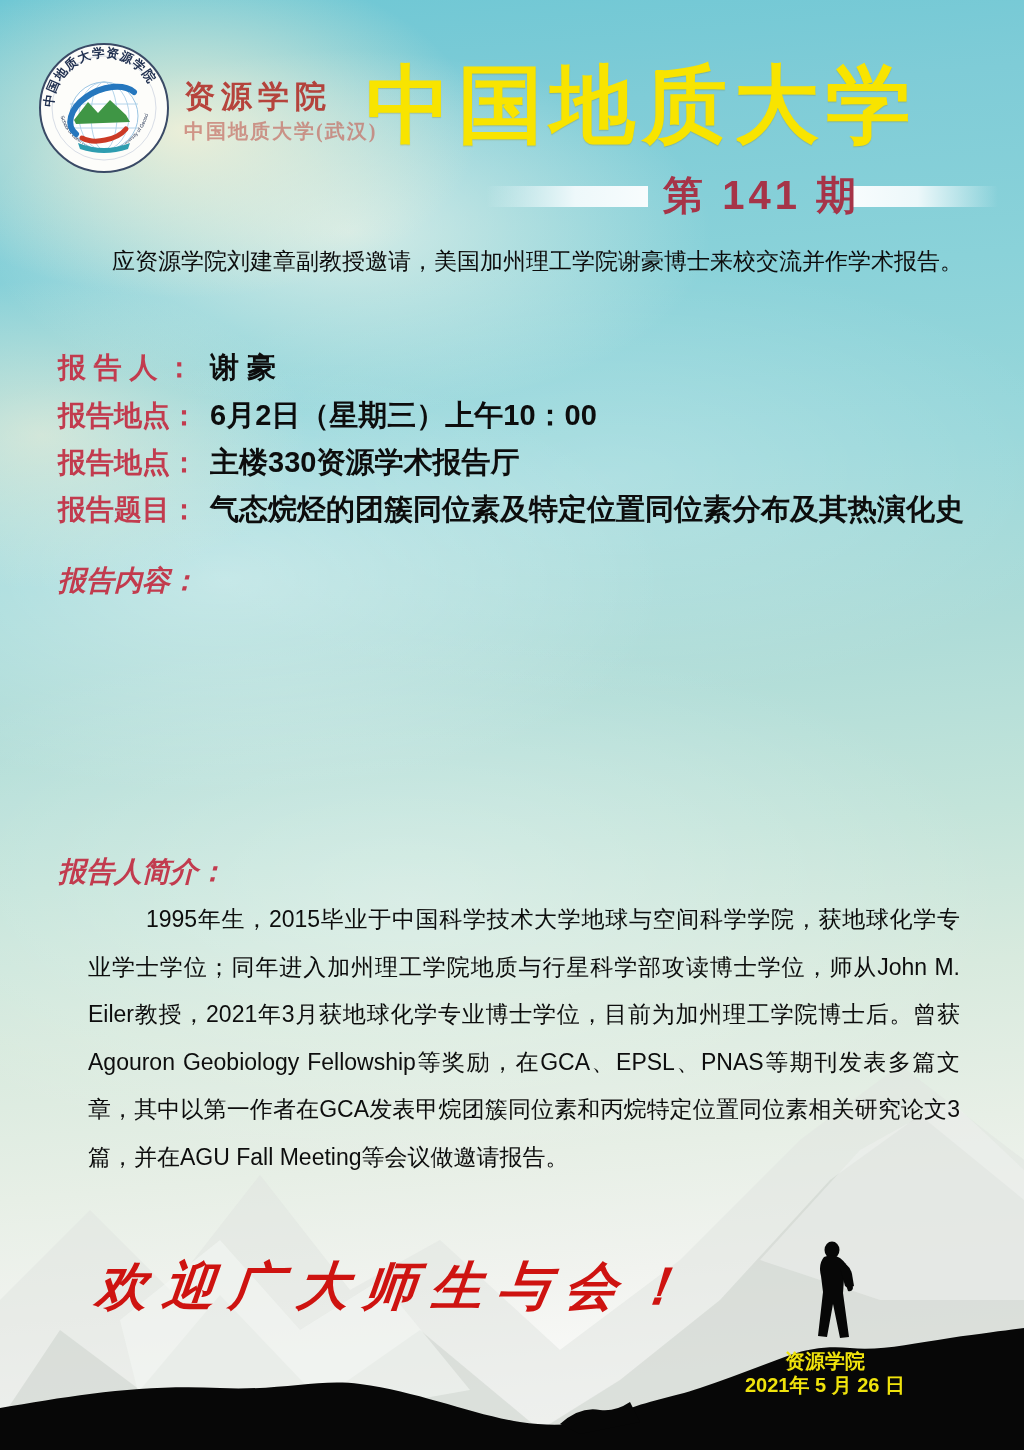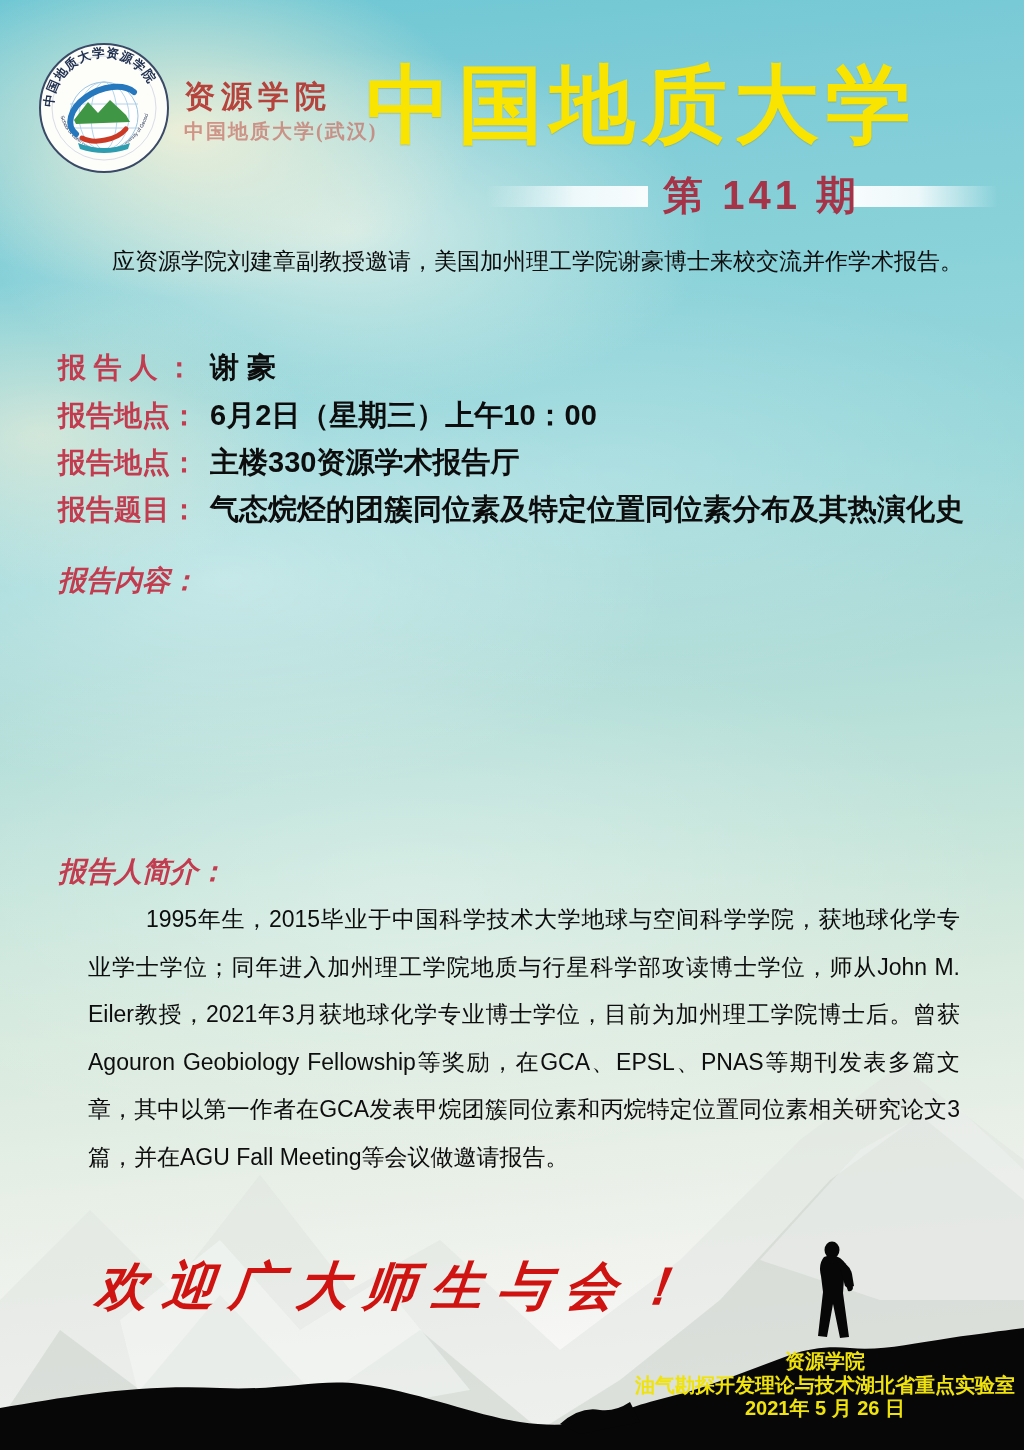--- a/index.html
+++ b/index.html
@@ -158,16 +158,15 @@
                l6,44 l-9,1 l-7,-34
                l-6,33 l-9,-1 l5,-44
                l-2,-16
                q-3,-12 3,-19 z"></path>
       <path d="M52,22 q10,2 12,12 l2,12 q-6,3 -9,0 l-5,-18 z"></path>
     </g>
   </svg>
 
   <div id="footer" class="abs">
     <div>资源学院</div>
-    <div>油气勘探开发理论与技术湖北省重点实验室</div>
     <div>2021年 5 月 26 日</div>
   </div>
 </div>
 
 </body></html>

